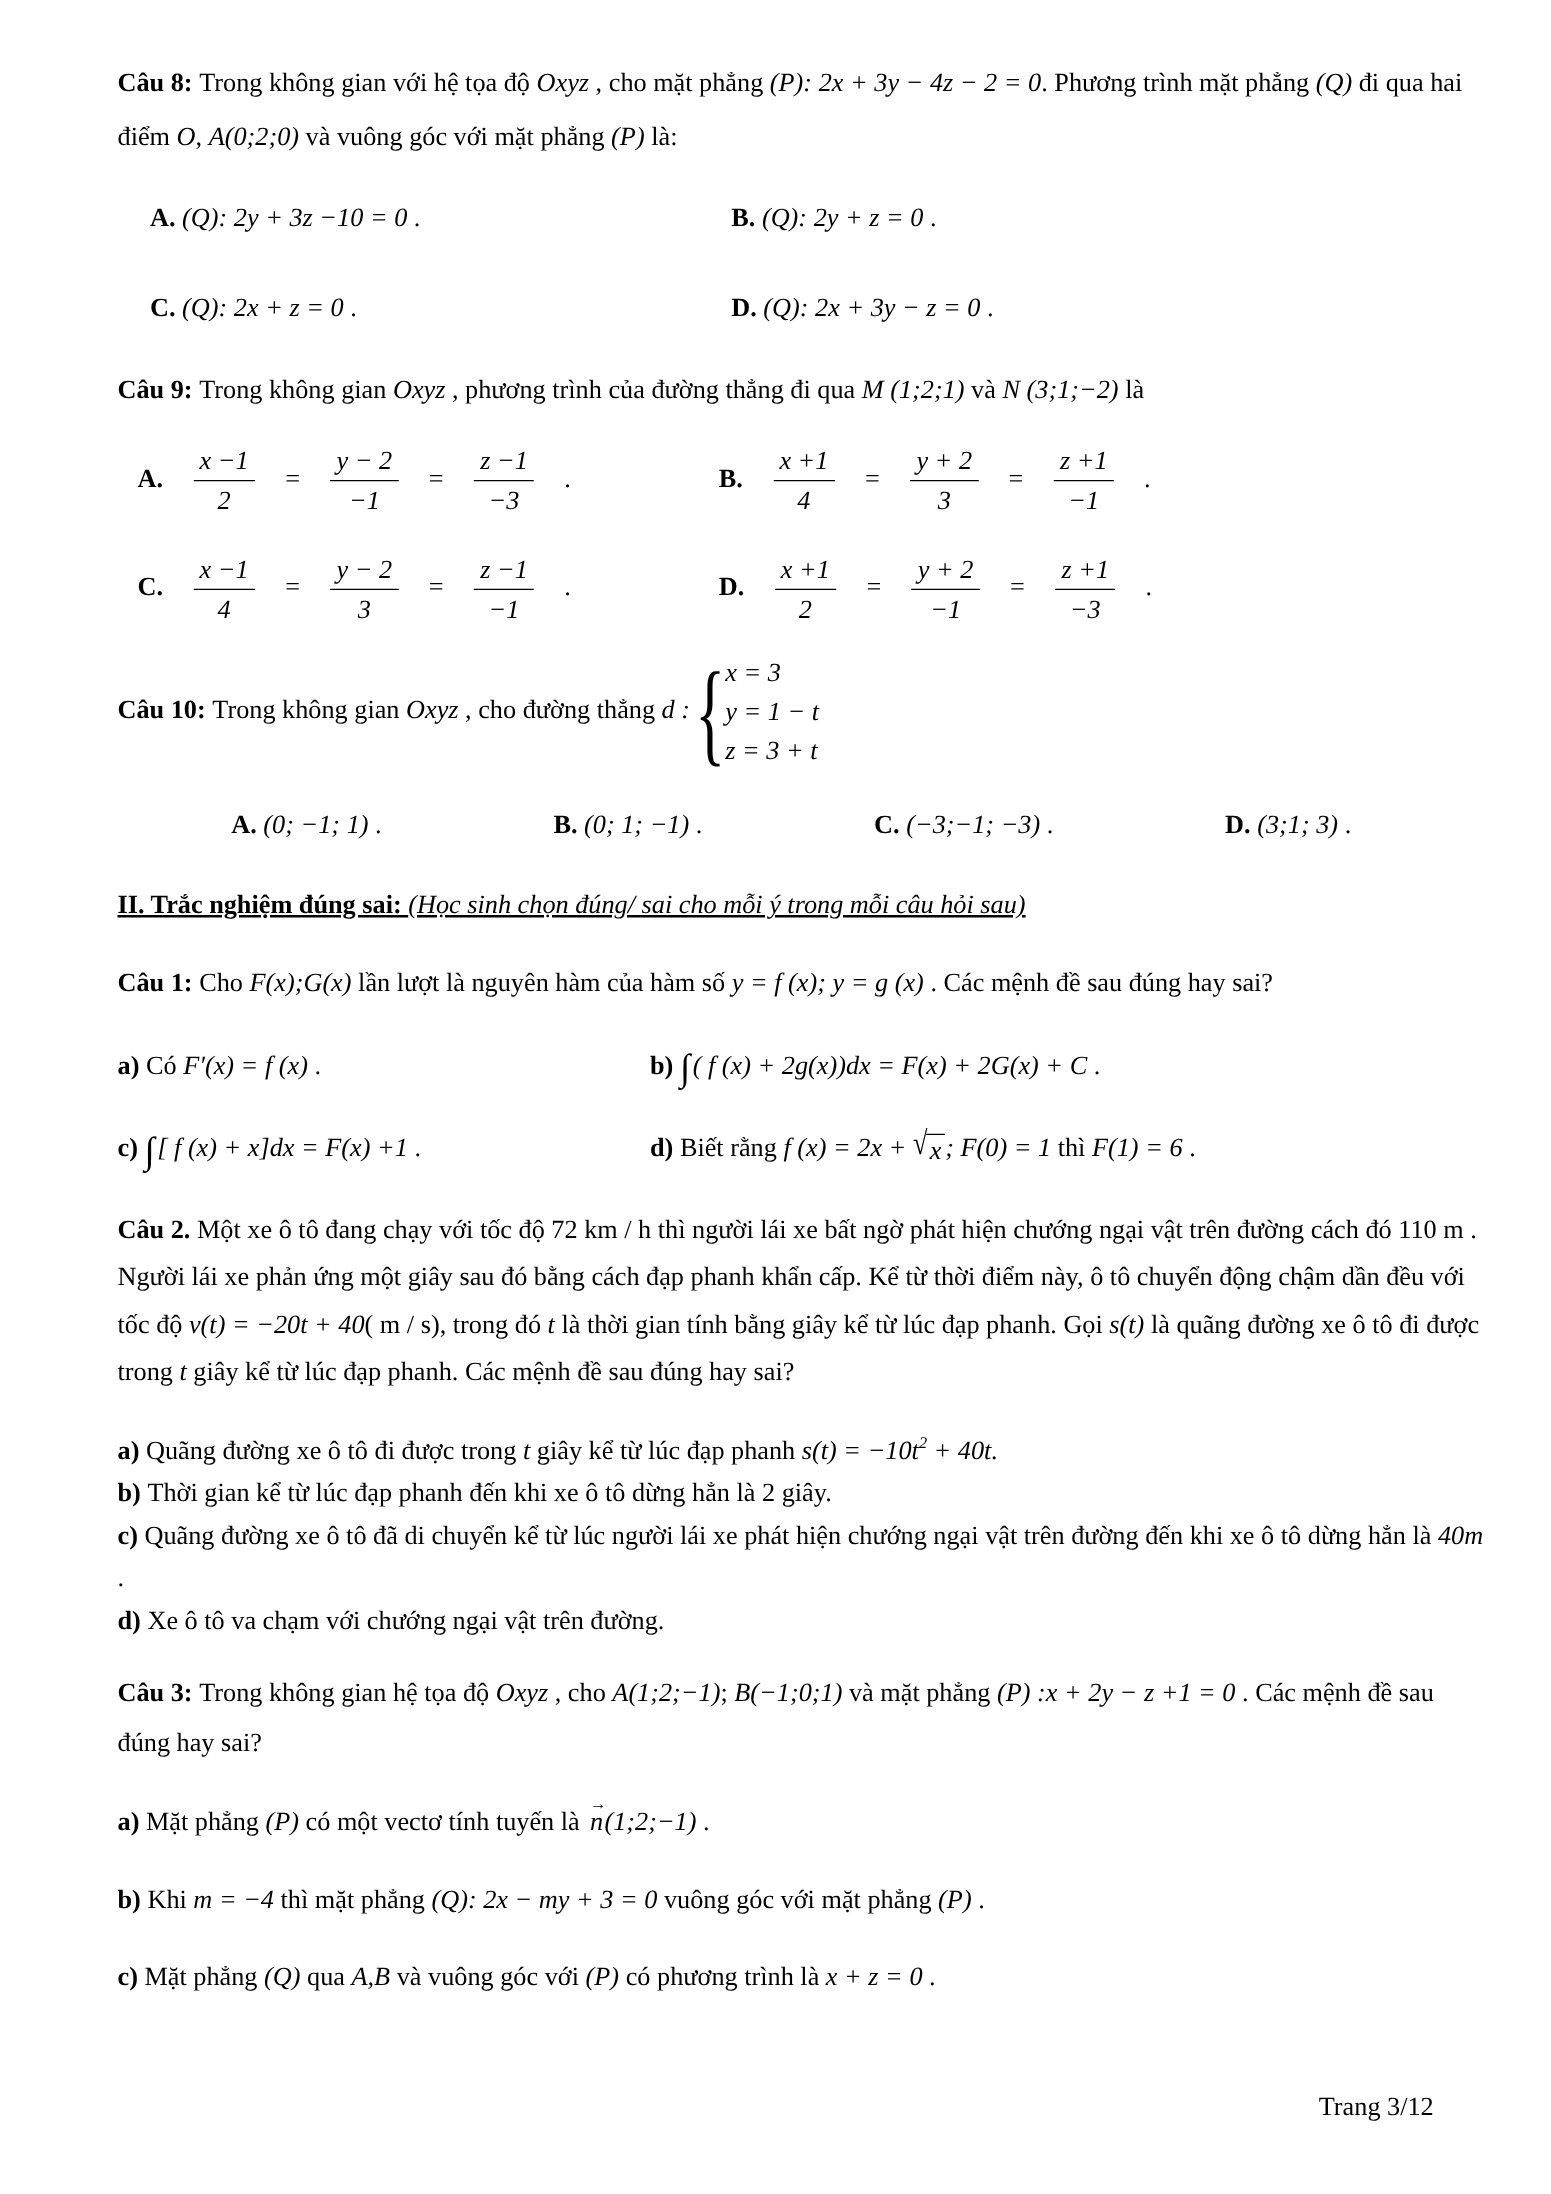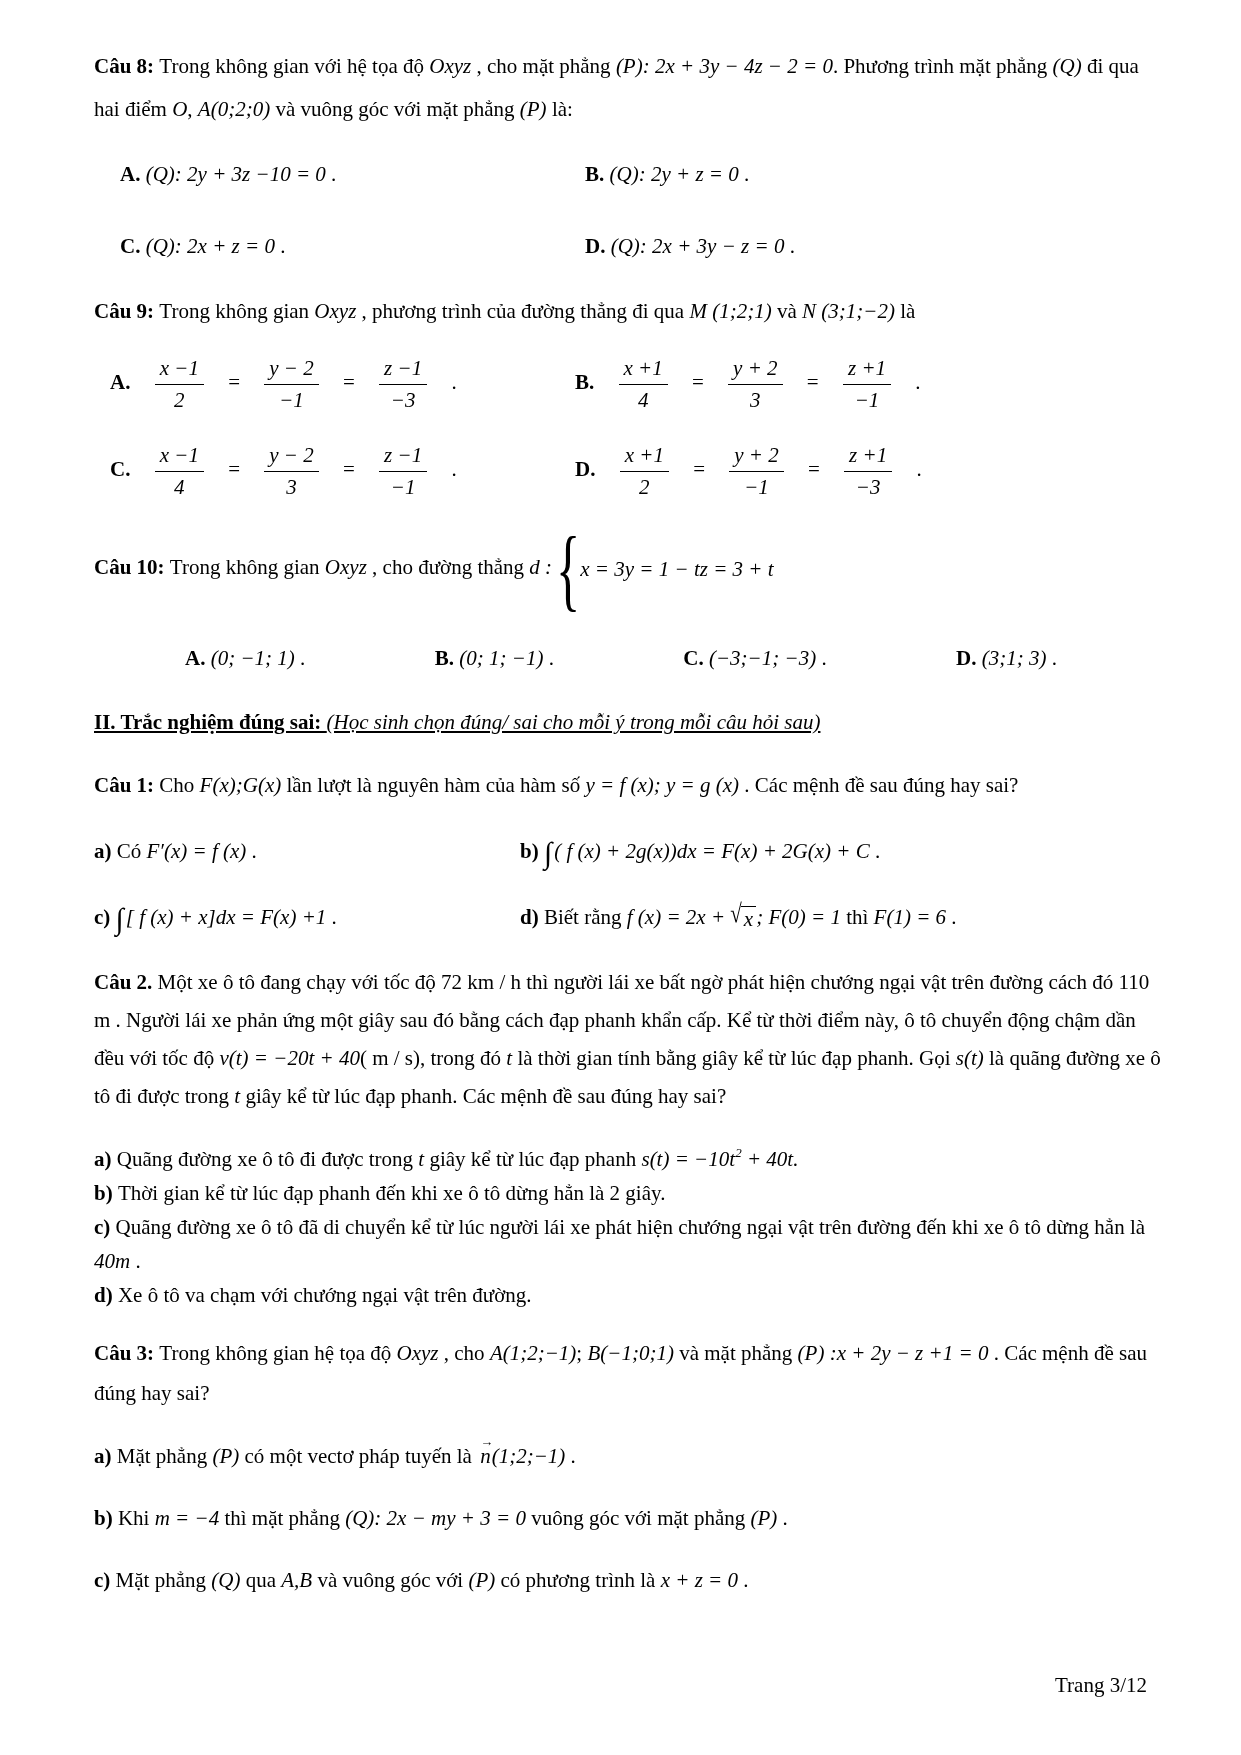--- a/index.html
+++ b/index.html
@@ -1,19 +1,19 @@
 <!DOCTYPE html>
 <html><head>
 <meta charset="utf-8">
 <style>
   html,body{margin:0;padding:0;background:#ffffff;}
   .page{
     position:relative; width:1241px; height:1755px; background:#fff; color:#000;
     font-family:"Liberation Serif","DejaVu Serif",serif; font-size:21px;
-    padding:24px 74px 0 94px; box-sizing:border-box; overflow:hidden;
+    padding:24px 50px 0 94px; box-sizing:border-box; overflow:hidden;
   }
   .para{line-height:43px;}
   .b{font-weight:700;}
   .i{font-style:italic;}
   .m{font-style:italic;}
   .sup{font-size:13px;vertical-align:9px;font-style:italic;}
   .int{font-size:30px;font-style:normal;line-height:0;vertical-align:-5px;padding-right:2px;}
 
   
   .opts2{display:grid;grid-template-columns:465px 1fr;padding-left:26px;margin-top:14px;row-gap:28px;}
@@ -23,21 +23,21 @@
   .items2 p{line-height:46px;margin:0;}
 
   
   .frac{display:inline-block;vertical-align:middle;text-align:center;font-style:italic;margin:0 19px;}
   .frac .num{display:block;border-bottom:1.4px solid #000;padding:0 5px 1px;line-height:29px;}
   .frac .den{display:block;padding-top:1px;line-height:29px;}
 
   
   .cases{display:inline-flex;align-items:center;vertical-align:middle;margin:0 2px;}
   .cases .brace{font-size:92px;line-height:1;font-style:normal;transform:scaleX(.55);margin:0 -10px 0 -8px;font-weight:300;}
-  .cases .rows{display:inline-flex;flex-direction:row;font-style:italic;text-align:left;}
+  .cases .rows{display:inline-flex;flex-direction:column;font-style:italic;text-align:left;}
   .cases .rows span{line-height:31px;}
 
   
   .sqrt{display:inline-block;font-style:italic;vertical-align:-2px;white-space:nowrap;}
   .sqrt .rad{font-style:normal;display:inline-block;transform:scaleY(1.25);transform-origin:bottom;margin-right:-1px;}
   .sqrt .body{border-top:1.4px solid #000;padding:0 3px;}
 
   
   .vec{font-style:italic;position:relative;margin:0 1px 0 3px;display:inline-block;}
   .vec::after{content:"→";position:absolute;left:0px;top:-14px;font-size:13px;font-style:normal;}
@@ -120,20 +120,20 @@
       <p><span class="b">a) </span><span>Quãng đường xe ô tô đi được trong </span><span class="m">t</span><span> giây kể từ lúc đạp phanh </span><span class="m">s(t) = −10t</span><span class="sup">2</span><span class="m"> + 40t.</span></p>
       <p><span class="b">b) </span><span>Thời gian kể từ lúc đạp phanh đến khi xe ô tô dừng hẳn là 2 giây.</span></p>
       <p><span class="b">c) </span><span>Quãng đường xe ô tô đã di chuyển kể từ lúc người lái xe phát hiện chướng ngại vật trên đường đến khi xe ô tô dừng hẳn là </span><span class="m">40m</span><span> .</span></p>
       <p><span class="b">d) </span><span>Xe ô tô va chạm với chướng ngại vật trên đường.</span></p>
     </div>
   </section>
 
   <section class="sec-q3">
     <p class="para"><span class="b">Câu 3: </span><span>Trong không gian hệ tọa độ </span><span class="m">Oxyz</span><span> , cho </span><span class="m">A(1;2;−1)</span><span>; </span><span class="m">B(−1;0;1)</span><span> và mặt phẳng </span><span class="m">(P) :x + 2y − z +1 = 0</span><span> . Các mệnh đề sau đúng hay sai?</span></p>
     <div class="items3">
-      <p><span class="b">a) </span><span>Mặt phẳng </span><span class="m">(P)</span><span> có một vectơ pháp tuyến là </span><span class="vec">n</span><span class="m">(1;2;−1)</span><span> .</span></p>
+      <p><span class="b">a) </span><span>Mặt phẳng </span><span class="m">(P)</span><span> có một vectơ tính tuyến là </span><span class="vec">n</span><span class="m">(1;2;−1)</span><span> .</span></p>
       <p><span class="b">b) </span><span>Khi </span><span class="m">m = −4</span><span> thì mặt phẳng </span><span class="m">(Q): 2x − my + 3 = 0</span><span> vuông góc với mặt phẳng </span><span class="m">(P)</span><span> .</span></p>
       <p><span class="b">c) </span><span>Mặt phẳng </span><span class="m">(Q)</span><span> qua </span><span class="m">A,B</span><span> và vuông góc với </span><span class="m">(P)</span><span> có phương trình là </span><span class="m">x + z = 0</span><span> .</span></p>
     </div>
   </section>
 
   <div class="footer">Trang 3/12</div>
 </div>
 
 </body></html>

